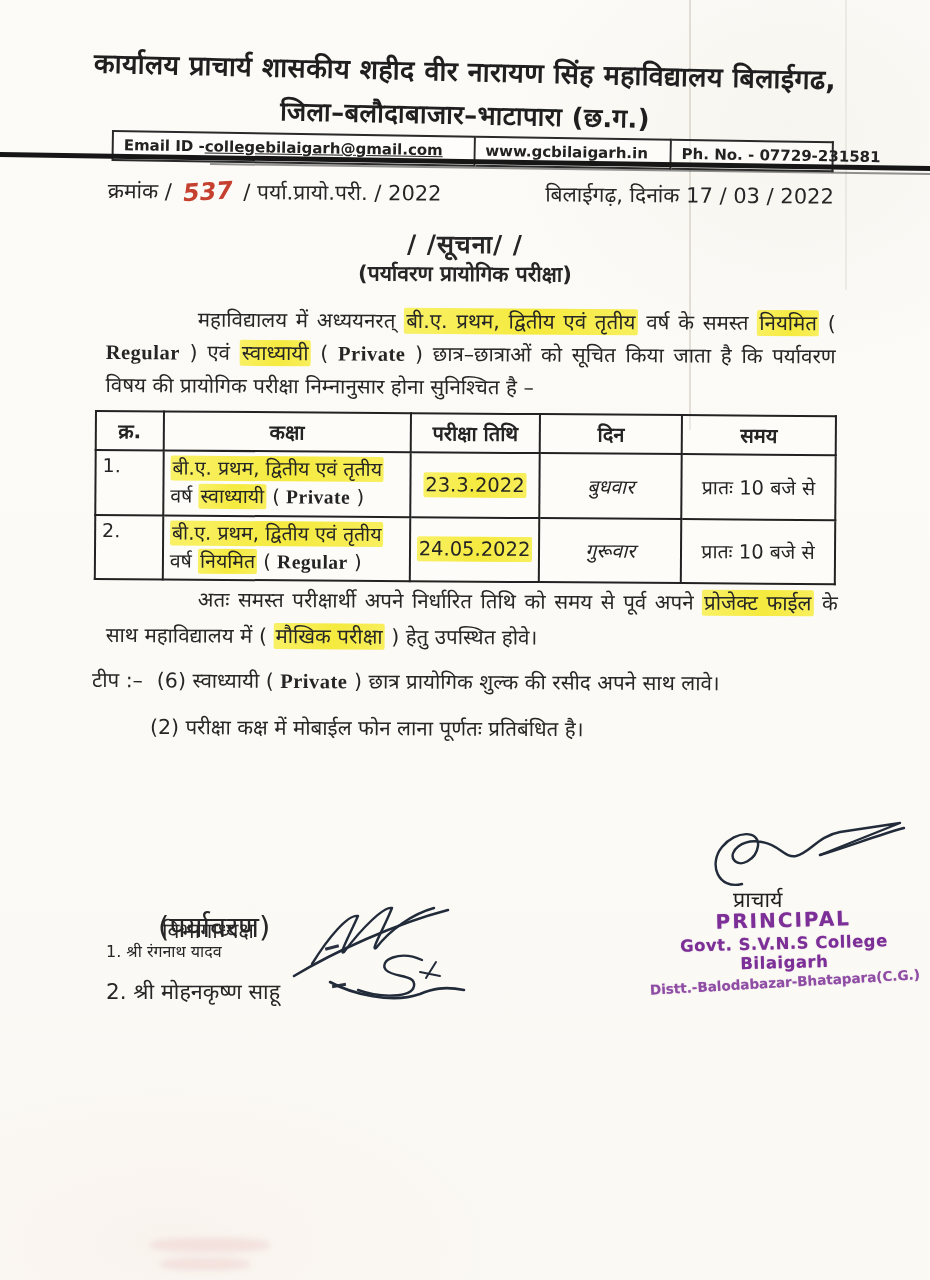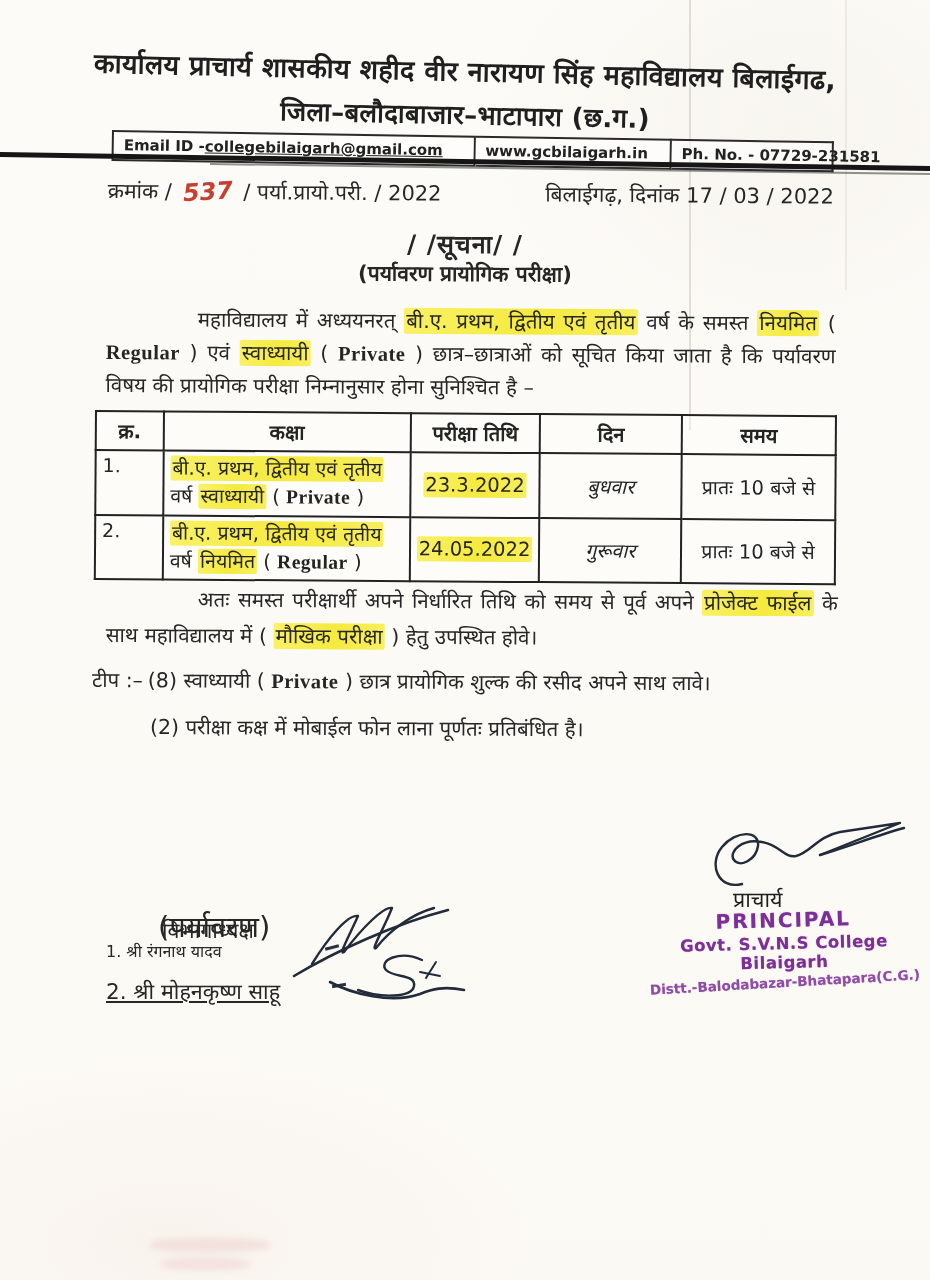--- a/index.html
+++ b/index.html
@@ -59,26 +59,26 @@
   table.sched th{font-weight:600;font-size:20px;text-align:center;padding:5px 4px;}
   td.c-sn{width:58px;vertical-align:top;padding-left:10px;font-size:19px;}
   td.c-class{width:252px;line-height:1.45;}
   td.c-date,td.c-day,td.c-time{text-align:center;vertical-align:middle;}
   td.c-date{width:108px;border-radius:7px;}
   td.c-day{width:137px;font-style:italic;}
   td.c-time{width:143px;white-space:nowrap;margin-left:24px;}
   
   .noteline1{top:665px;left:92px;font-size:20.5px;transform:rotate(0.3deg);transform-origin:left top;}
   .noteline2{top:712px;left:150px;font-size:20.5px;transform:rotate(0.3deg);transform-origin:left top;}
-  .notelabel{margin-right:5px;}
+  .notelabel{margin-right:14px;}
   
   .sig-left-title{top:892px;left:162px;font-size:21.5px;margin-top:23px;}
   .sig-left-dept{top:906px;left:158px;font-size:29px;}
   .sig-name1{top:940px;left:106px;font-size:16px;}
-  .sig-name2{top:976px;left:106px;font-size:21.5px;text-decoration:underline;}
+  .sig-name2{top:976px;left:106px;font-size:21.5px;}
   .dash1{top:946px;left:325px;width:14px;height:3px;background:#2a3140;transform:rotate(-14deg);}
   .dash2{top:984px;left:332px;width:14px;height:3px;background:#2a3140;transform:rotate(-10deg);}
   .p-title{top:884px;left:733px;font-size:21.5px;color:#1e1e1e;text-align:center;}
   .stamp{top:908px;left:638px;width:292px;text-align:center;color:#7c2f97;transform:rotate(-1.5deg);text-shadow:0 0 1px rgba(124,47,151,.55);}
   .stamp .s1{font-size:20px;font-weight:bold;letter-spacing:2px;}
   .stamp .s2{font-size:16.5px;font-weight:bold;letter-spacing:.5px;margin-top:2px;}
   .stamp .s3{font-size:13.5px;font-weight:bold;opacity:.85;margin-top:2px;transform:rotate(-1.8deg);}
   svg.sig{position:absolute;overflow:visible;}
   svg.sig path{fill:none;stroke:#222b3a;stroke-linecap:round;stroke-linejoin:round;}
   
@@ -143,21 +143,21 @@
         <td class="c-date"><span class="hl">24.05.2022</span></td>
         <td class="c-day">गुरूवार</td>
         <td class="c-time">प्रातः 10 बजे से</td>
       </tr>
     </tbody>
   </table>
 
   <div class="abs para para2"><span>अतः समस्त परीक्षार्थी अपने निर्धारित तिथि को समय से पूर्व अपने </span><span class="hl">प्रोजेक्ट फाईल</span><span> के साथ महाविद्यालय में ( </span><span class="hl">मौखिक परीक्षा</span><span> ) हेतु उपस्थित होवे।</span></div>
 
   <div class="abs noteline1">
-    <span class="notelabel">टीप :–</span><span><span>(8) स्वाध्यायी ( </span><span class="lb">Private</span><span> ) छात्र प्रायोगिक शुल्क की रसीद अपने साथ लावे।</span></span>
+    <span class="notelabel">टीप :–</span><span><span>(6) स्वाध्यायी ( </span><span class="lb">Private</span><span> ) छात्र प्रायोगिक शुल्क की रसीद अपने साथ लावे।</span></span>
   </div>
   <div class="abs noteline2">(2) परीक्षा कक्ष में मोबाईल फोन लाना पूर्णतः प्रतिबंधित है।</div>
 
   <div class="abs sig-left-title">विभागाध्यक्ष</div>
   <div class="abs sig-left-dept">(पर्यावरण)</div>
   <div class="abs sig-name1">1. श्री रंगनाथ यादव</div>
   <div class="abs sig-name2">2. श्री मोहनकृष्ण साहू</div>
   <div class="abs dash1"></div>
   <div class="abs dash2"></div>
 

